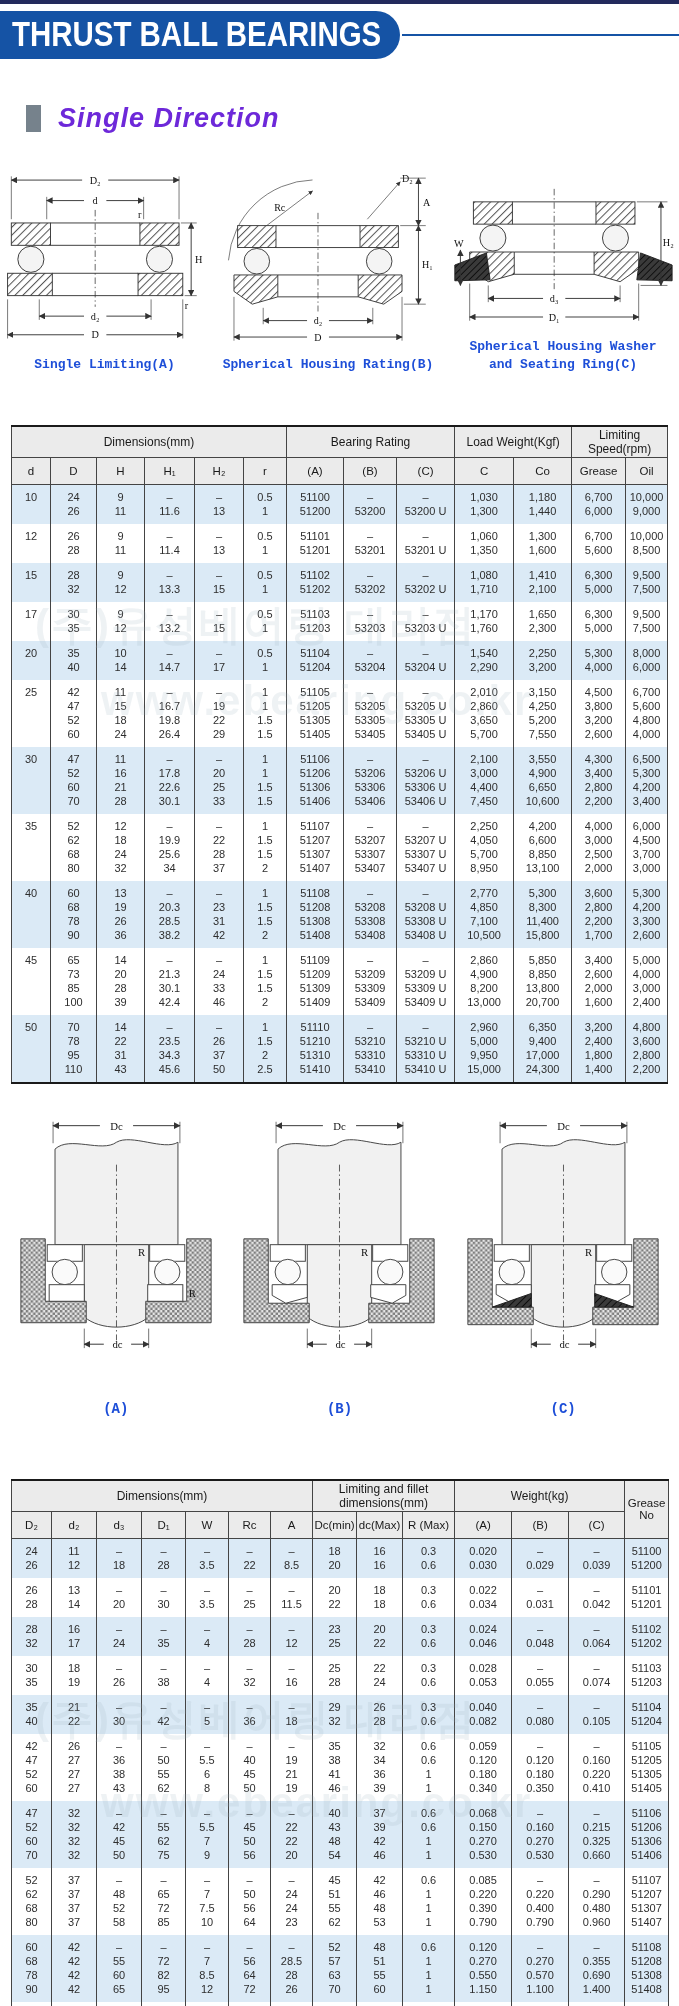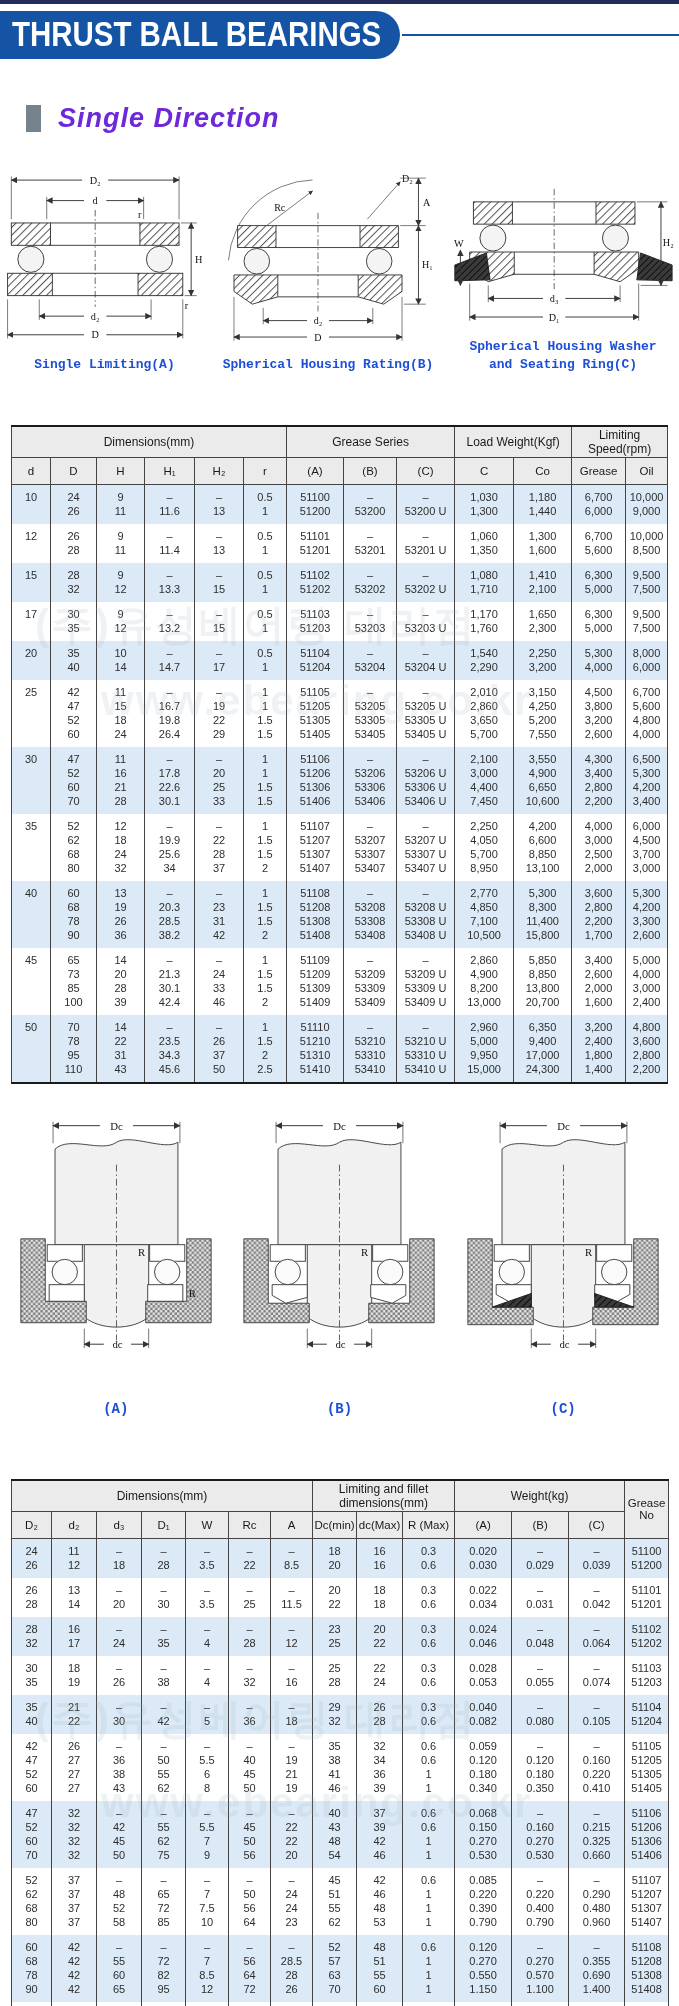--- a/index.html
+++ b/index.html
@@ -222,21 +222,21 @@
         <col style="width: 53px;">
         <col style="width: 58px;">
         <col style="width: 59px;">
         <col style="width: 58px;">
         <col style="width: 54px;">
         <col style="width: 42px;">
       </colgroup>
     <thead>
         <tr>
           <th colspan="6" class="group">Dimensions(mm)</th>
-          <th colspan="3" class="group">Grease Series</th>
+          <th colspan="3" class="group">Bearing Rating</th>
           <th colspan="2" class="group">Load Weight(Kgf)</th>
           <th colspan="2" class="group">Limiting Speed(rpm)</th>
         </tr>
         <tr>
           <th class="sub">d</th>
           <th class="sub">D</th>
           <th class="sub">H</th>
           <th class="sub">H₁</th>
           <th class="sub">H₂</th>
           <th class="sub">r</th>

